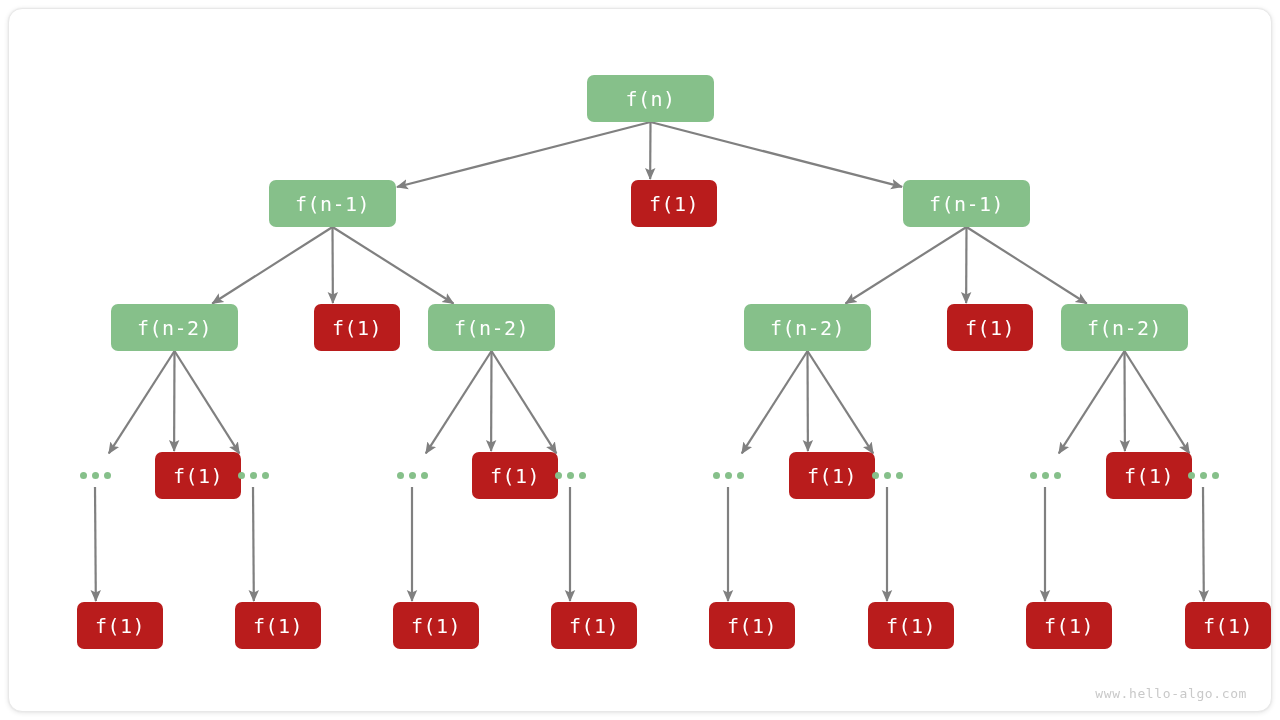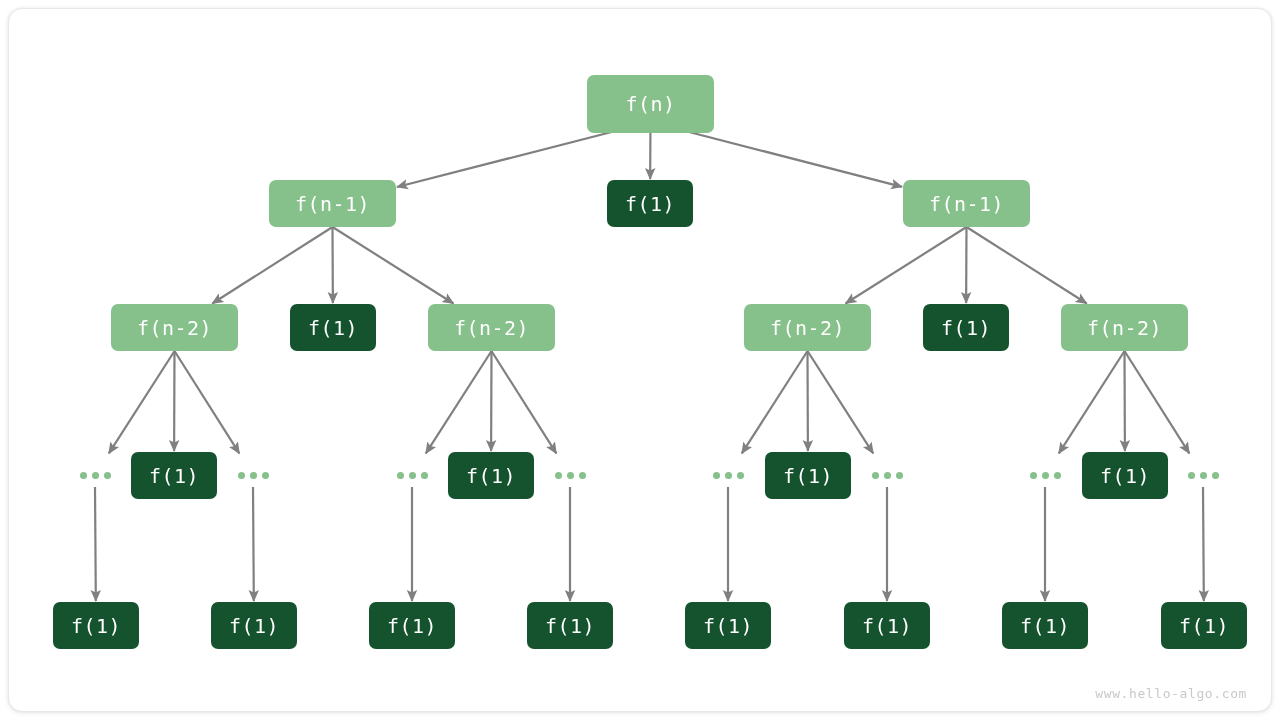--- a/index.html
+++ b/index.html
@@ -45,21 +45,21 @@
     color: #ffffff;
     font-family: "DejaVu Sans Mono", monospace;
     font-size: 20px;
     letter-spacing: 0.5px;
     line-height: 1;
     box-sizing: border-box;
     white-space: nowrap;
     user-select: none;
   }
   .node.green { background: #86c08a; }
-  .node.teal  { background: #14532d; }
+  .node.teal  { background: #b91c1c; margin-left: 24px; }
 
   .ellipsis {
     position: absolute;
     display: flex;
     align-items: center;
     justify-content: center;
     gap: 5px;
     user-select: none;
   }
   .ellipsis i {
@@ -117,21 +117,21 @@
         <line x1="244" y1="478" x2="244.8231048813339" y2="592.0000260647448" stroke="#808080" stroke-width="2.2" stroke-linecap="butt" marker-end="url(#arrowhead)"></line>
         <line x1="403" y1="478" x2="403" y2="592" stroke="#808080" stroke-width="2.2" stroke-linecap="butt" marker-end="url(#arrowhead)"></line>
         <line x1="561" y1="478" x2="561" y2="592" stroke="#808080" stroke-width="2.2" stroke-linecap="butt" marker-end="url(#arrowhead)"></line>
         <line x1="719" y1="478" x2="719" y2="592" stroke="#808080" stroke-width="2.2" stroke-linecap="butt" marker-end="url(#arrowhead)"></line>
         <line x1="878" y1="478" x2="878" y2="592" stroke="#808080" stroke-width="2.2" stroke-linecap="butt" marker-end="url(#arrowhead)"></line>
         <line x1="1036" y1="478" x2="1036" y2="592" stroke="#808080" stroke-width="2.2" stroke-linecap="butt" marker-end="url(#arrowhead)"></line>
         <line x1="1194" y1="478" x2="1194.8231048813338" y2="592.0000260647448" stroke="#808080" stroke-width="2.2" stroke-linecap="butt" marker-end="url(#arrowhead)"></line>
       </svg>
 
     <div id="node-layer">
-        <div class="node green" style="left: 578px; top: 66px; width: 127px; height: 58px;">
+        <div class="node green" style="left: 578px; top: 66px; width: 127px; height: 47px;">
           <span>f(n)</span>
         </div>
         <div class="node green" style="left: 260px; top: 171px; width: 127px; height: 47px;">
           <span>f(n-1)</span>
         </div>
         <div class="node teal" style="left: 598px; top: 171px; width: 86px; height: 47px;">
           <span>f(1)</span>
         </div>
         <div class="node green" style="left: 894px; top: 171px; width: 127px; height: 47px;">
           <span>f(n-1)</span>

